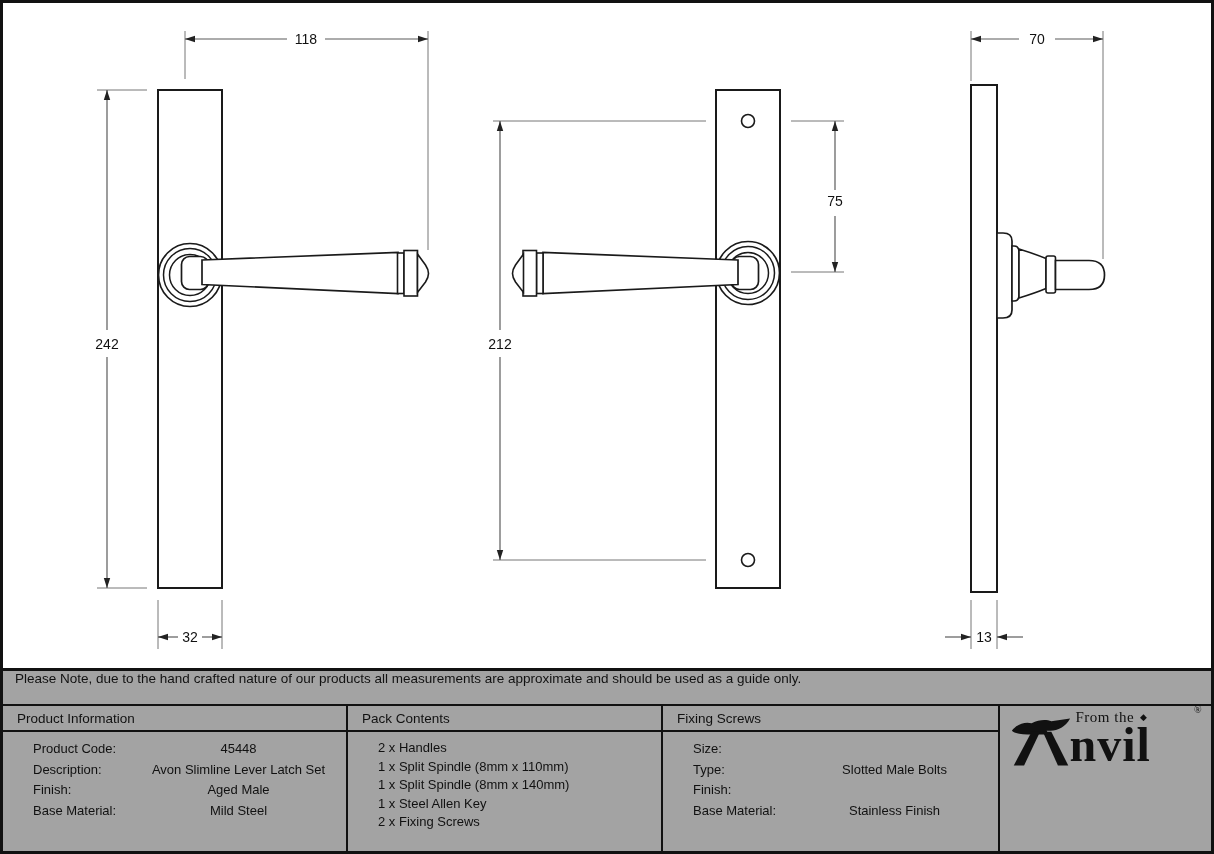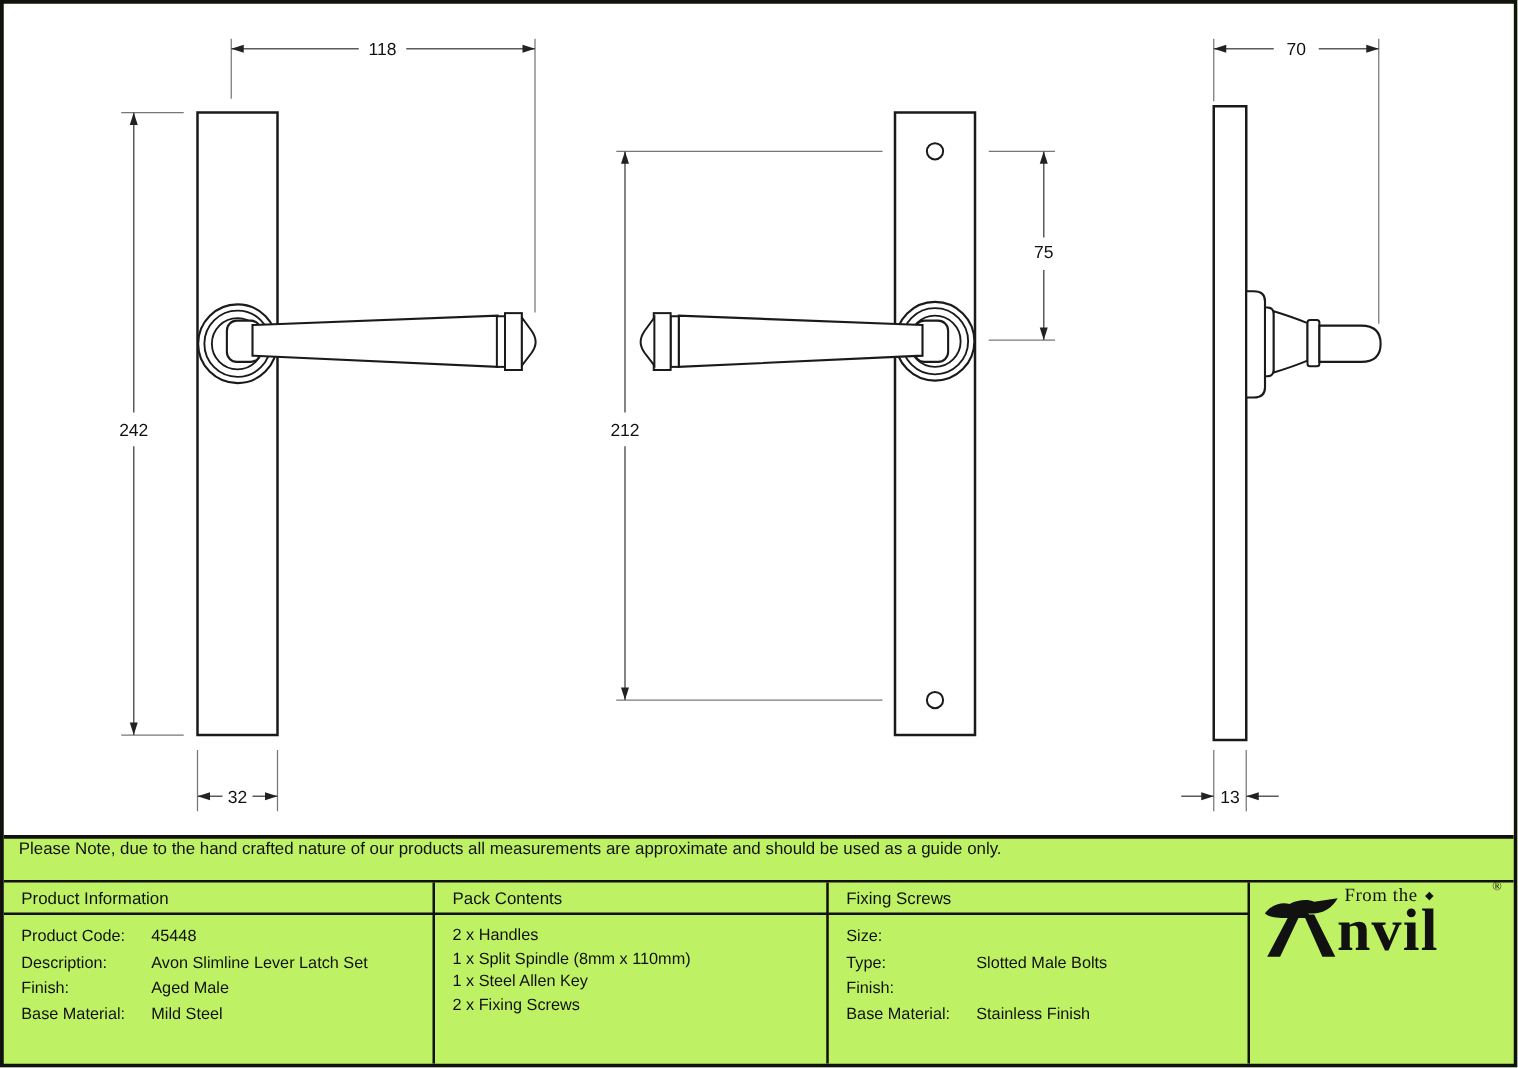--- a/index.html
+++ b/index.html
@@ -1,41 +1,41 @@
 <!DOCTYPE html>
 <html><head>
 <meta charset="utf-8">
 <style>
   html,body{margin:0;padding:0;background:#e8e8e8;}
   .page{
-    width:1214px;height:854px;box-sizing:border-box;background:#bef264;
+    width:1214px;height:854px;box-sizing:border-box;background:#a3a3a3;
     border:3px solid #111;font-family:"Liberation Sans",sans-serif;color:#111;
     display:flex;flex-direction:column;overflow:hidden;margin:0 auto;
   }
   .drawing-area{height:665px;flex:0 0 auto;background:#fff;}
   .drawing-area svg{display:block;}
   .note-row{
     flex:0 0 auto;height:33px;border-top:3px solid #111;border-bottom:2px solid #111;
     display:flex;align-items:flex-start;padding:0 12px;font-size:13.5px;
   }
   .info-table{
     flex:1 1 auto;display:grid;
     grid-template-columns:345px 315px 337px 1fr;
     grid-template-rows:26px 1fr;
   }
   .cell{box-sizing:border-box;}
   .col-line{border-right:2px solid #111;}
   .th{
     border-bottom:2px solid #111;display:flex;align-items:center;
     padding:0 0 0 14px;font-size:13.5px;
   }
-  .td{padding:7px 6px 0 14px;font-size:13px;}
+  .td{padding:7px 6px 0 30px;font-size:13px;}
   .kv-row{display:flex;line-height:20.5px;}
   .kv-label{width:104px;flex:0 0 auto;}
-  .kv-value{flex:1 1 auto;}
+  .kv-value{flex:1 1 auto;text-align:center;}
   .list-item{line-height:18.6px;}
   .logo-cell{
     grid-column:4;grid-row:1 / 3;display:flex;align-items:flex-start;justify-content:center;border-radius:25px;
   }
   .logo{position:relative;width:192px;height:70px;}
   .logo-from{
     position:absolute;left:66px;top:3px;font-family:"Liberation Serif",serif;
     font-size:15px;white-space:nowrap;letter-spacing:0.5px;
   }
   .logo-diamond{font-size:9px;vertical-align:2px;margin-left:6px;}
@@ -198,20 +198,21 @@
       </div>
       <div class="kv-row">
         <span class="kv-label">Base Material:</span>
         <span class="kv-value">Mild Steel</span>
       </div>
     </div>
 
     <div class="cell td col-line">
       <div class="list-item">2 x Handles</div>
       <div class="list-item">1 x Split Spindle (8mm x 110mm)</div>
+      <div class="list-item">1 x Split Spindle (8mm x 140mm)</div>
       <div class="list-item">1 x Steel Allen Key</div>
       <div class="list-item">2 x Fixing Screws</div>
     </div>
 
     <div class="cell td col-line">
       <div class="kv-row">
         <span class="kv-label">Size:</span>
       </div>
       <div class="kv-row">
         <span class="kv-label">Type:</span>

